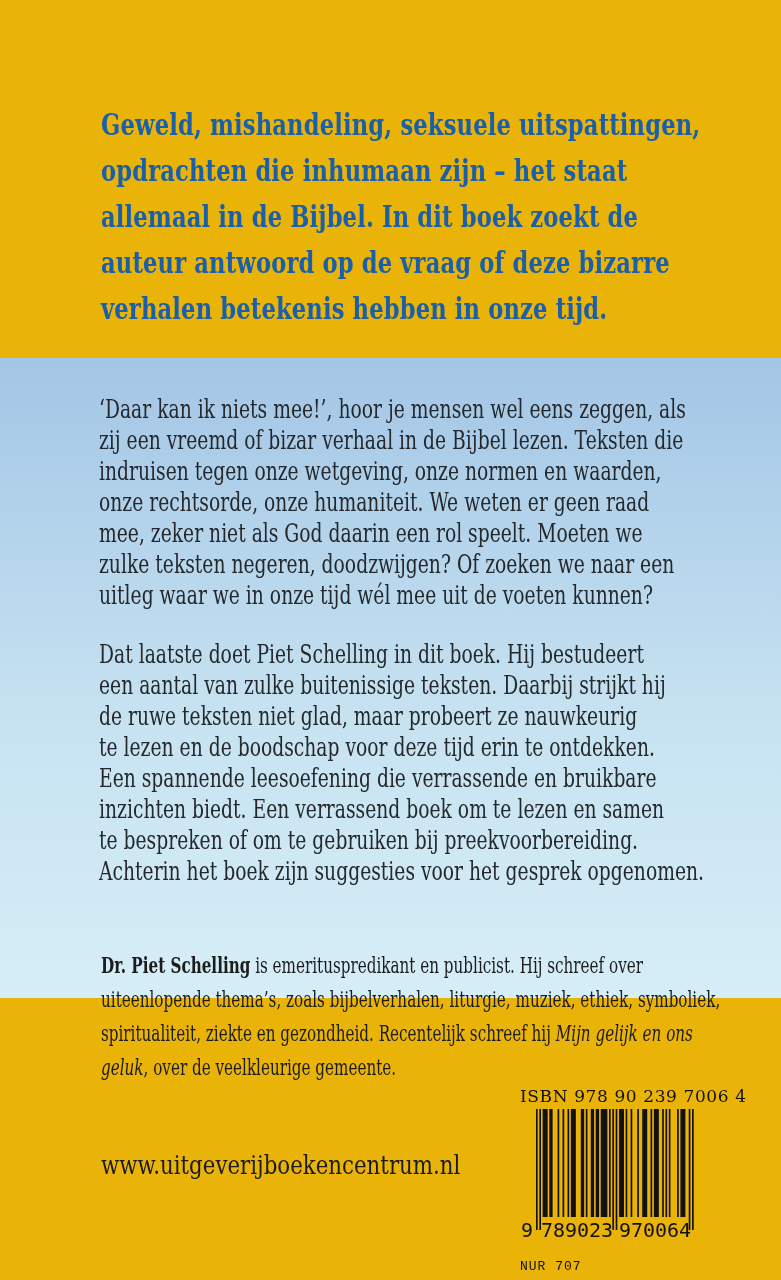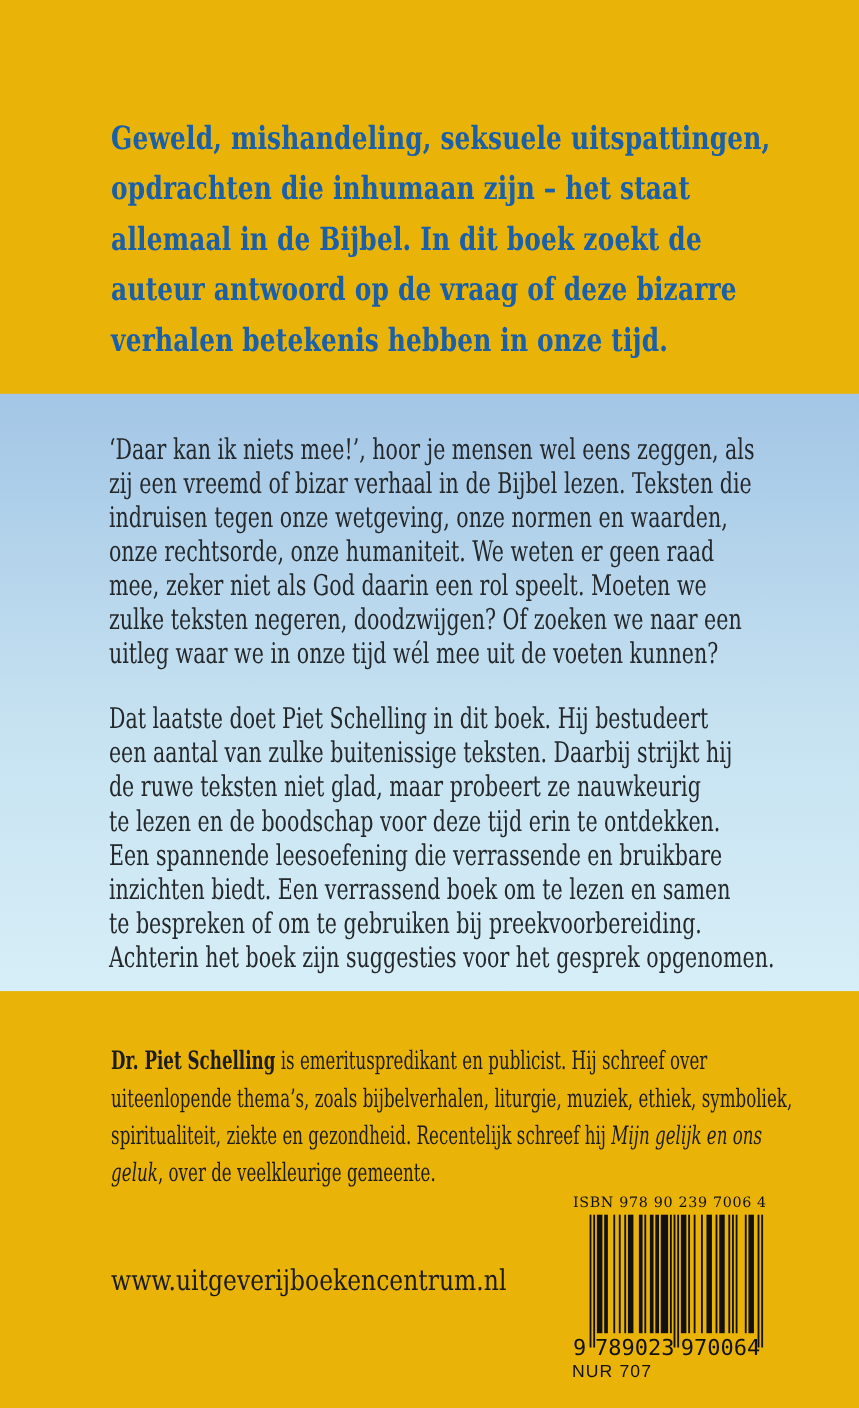--- a/index.html
+++ b/index.html
@@ -16,21 +16,21 @@
     font-weight:bold;
     font-size:29px;line-height:46px;
     letter-spacing:0.2px;
     white-space:pre;
     color:#1a5fa9;
     transform:scaleX(0.78);
     transform-origin:0 0;
   }
   .band{
     position:absolute;left:0;top:358px;
-    width:781px;height:543px;
+    width:781px;height:640px;
     background:linear-gradient(180deg,#a3c6e6 0%,#c6e2f1 55%,#d6eef7 100%);
   }
   .para{
     position:absolute;left:99px;margin:0;
     font-family:"DejaVu Serif", serif;
     font-size:26px;line-height:31px;
     letter-spacing:0px;
     white-space:pre;
     color:#24282b;
     transform:scaleX(0.72);
@@ -58,36 +58,36 @@
     transform-origin:0 0;
   }
   .barcode-block{
     position:absolute;left:520px;top:1086px;
     width:178px;
     color:#111;
     text-align:center;
   }
   .isbn-label{
     font-family:"DejaVu Serif", serif;
-    font-size:13px;
+    font-size:17px;
     letter-spacing:0.6px;
     white-space:pre;
   }
   .barcode-svg{display:block;margin:3px auto 0 auto;}
   .bc-digit{
     font-family:"DejaVu Sans Mono", monospace;
     font-size:20px;
     fill:#111;
   }
   .nur{
-    font-family:Liberation Sans, sans-serif;
-    font-size:16px;
+    font-family:Liberation Mono, monospace;
+    font-size:13px;
     letter-spacing:1px;
     text-align:left;
-    margin-top:3px;
+    margin-top:18px;
   }
 </style>
 </head>
 <body>
 
 <div class="cover">
 
   <div class="headline" style="color: rgb(26, 95, 169);">Geweld, mishandeling, seksuele uitspattingen,
 opdrachten die inhumaan zijn – het staat
 allemaal in de Bijbel. In dit boek zoekt de

